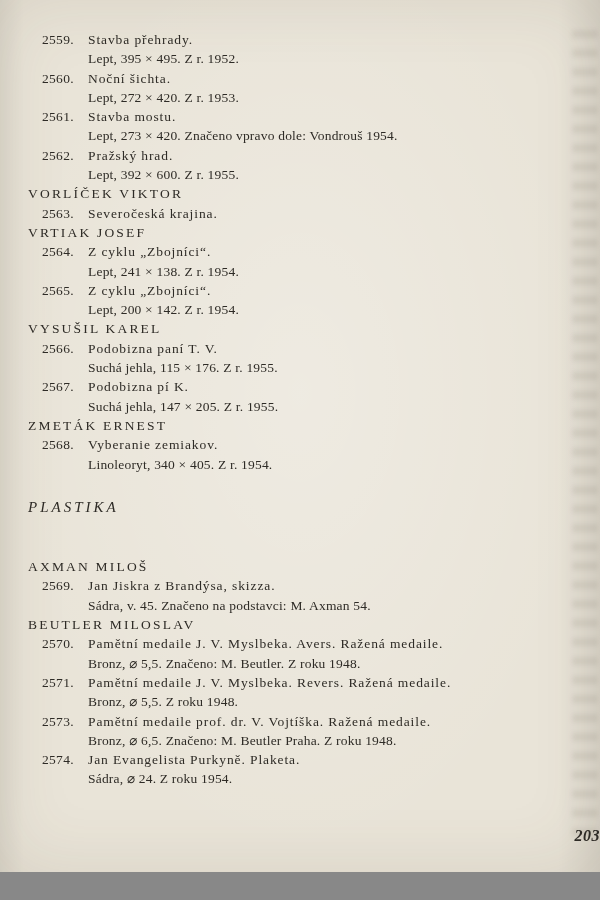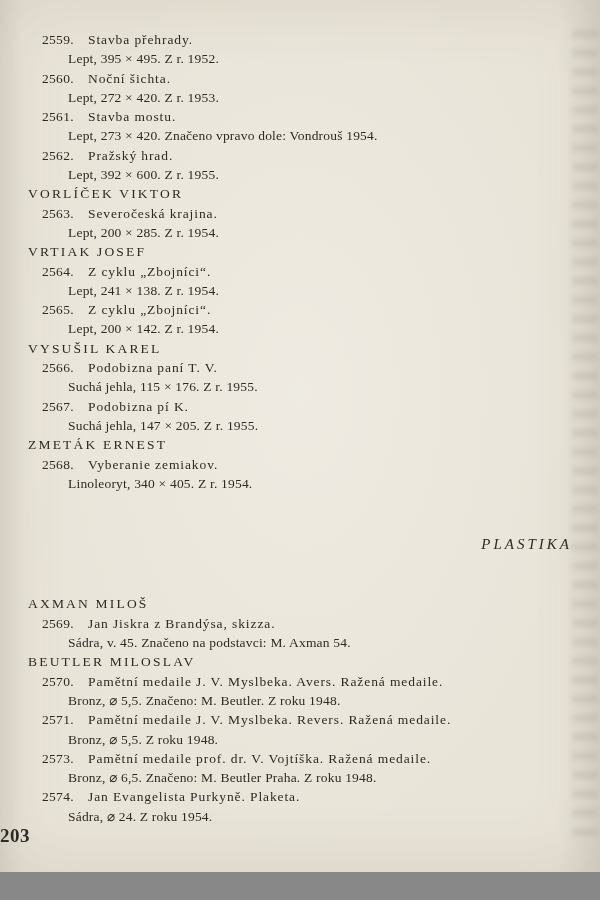--- a/index.html
+++ b/index.html
@@ -26,44 +26,45 @@
     right: 28px;
   }
   .entry-line1 { padding-left: 14px; white-space: nowrap; }
   .num {
     display: inline-block;
     width: 46px;
     letter-spacing: 0.3px;
   }
   .title { letter-spacing: 0.9px; }
   .entry-detail {
-    margin-left: 40px;
+    margin-left: 60px;
     letter-spacing: 0.2px;
     white-space: nowrap;
   }
   .artist {
     letter-spacing: 2.2px;
     white-space: nowrap;
   }
   .section-heading {
-    text-align: right;
+    text-align: left;
     font-style: italic;
     font-size: 15px;
     letter-spacing: 3px;
-    margin-top: 42px;
+    margin-top: 24px;
     margin-bottom: 40px;
   }
   .page-number {
     position: absolute;
     bottom: 27px;
     left: 0;
     width: 100%;
-    text-align: left;
+    text-align: right;
+    font-style: italic;
     font-weight: bold;
-    font-size: 19px;
+    font-size: 16px;
     letter-spacing: 0.5px;
   }
   
   .showthrough {
     position: absolute;
     top: 30px;
     right: 2px;
     width: 26px;
     height: 810px;
     background: repeating-linear-gradient(
@@ -94,21 +95,20 @@
           <div class="entry-line1"><span class="num">2561.</span><span class="title">Stavba mostu.</span></div>
           <div class="entry-detail">Lept, 273 × 420. Značeno vpravo dole: Vondrouš 1954.</div>
         </div>
         <div class="entry">
           <div class="entry-line1"><span class="num">2562.</span><span class="title">Pražský hrad.</span></div>
           <div class="entry-detail">Lept, 392 × 600. Z r. 1955.</div>
         </div>
         <div class="artist">VORLÍČEK VIKTOR</div>
         <div class="entry">
           <div class="entry-line1"><span class="num">2563.</span><span class="title">Severočeská krajina.</span></div>
-          <div class="entry-detail">Lept, 200 × 285. Z r. 1954.</div>
         </div>
         <div class="artist">VRTIAK JOSEF</div>
         <div class="entry">
           <div class="entry-line1"><span class="num">2564.</span><span class="title">Z cyklu „Zbojníci“.</span></div>
           <div class="entry-detail">Lept, 241 × 138. Z r. 1954.</div>
         </div>
         <div class="entry">
           <div class="entry-line1"><span class="num">2565.</span><span class="title">Z cyklu „Zbojníci“.</span></div>
           <div class="entry-detail">Lept, 200 × 142. Z r. 1954.</div>
         </div>

